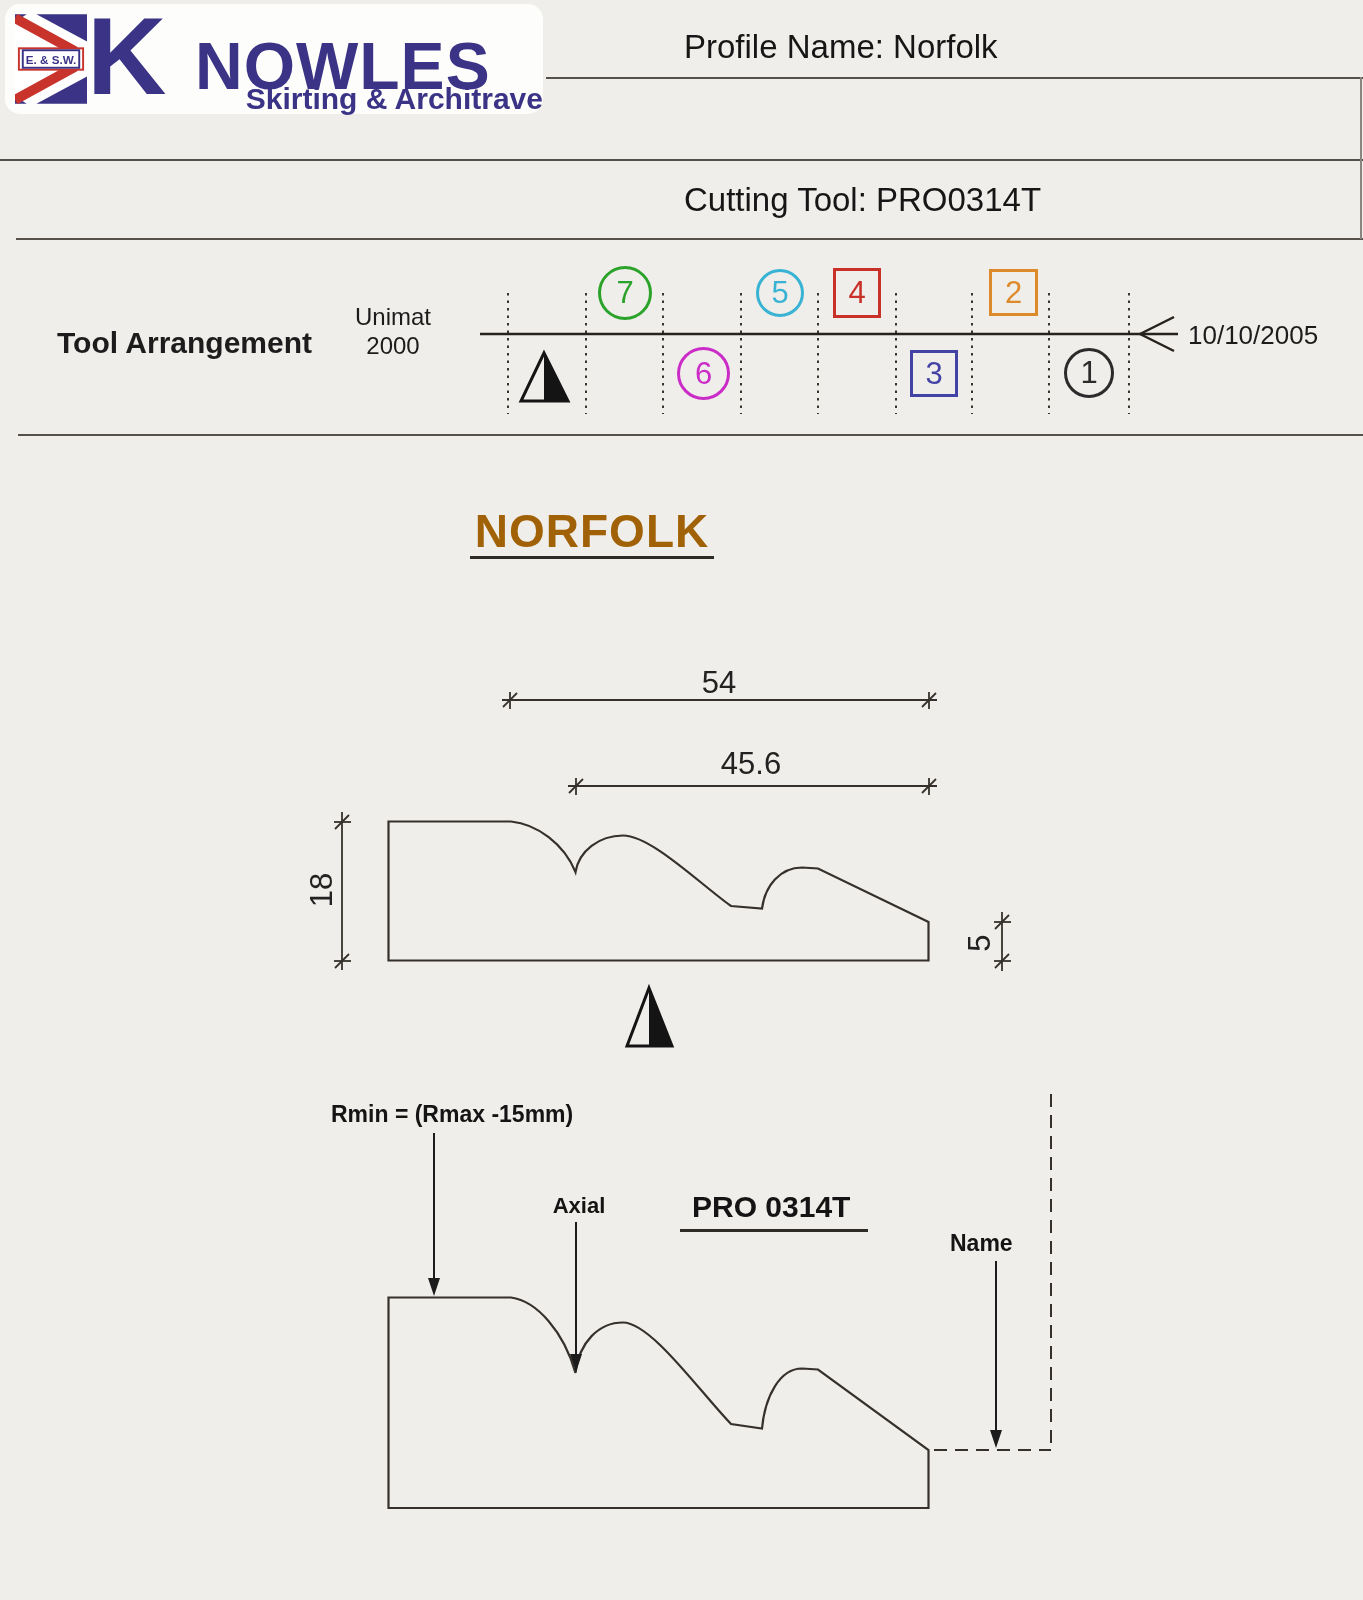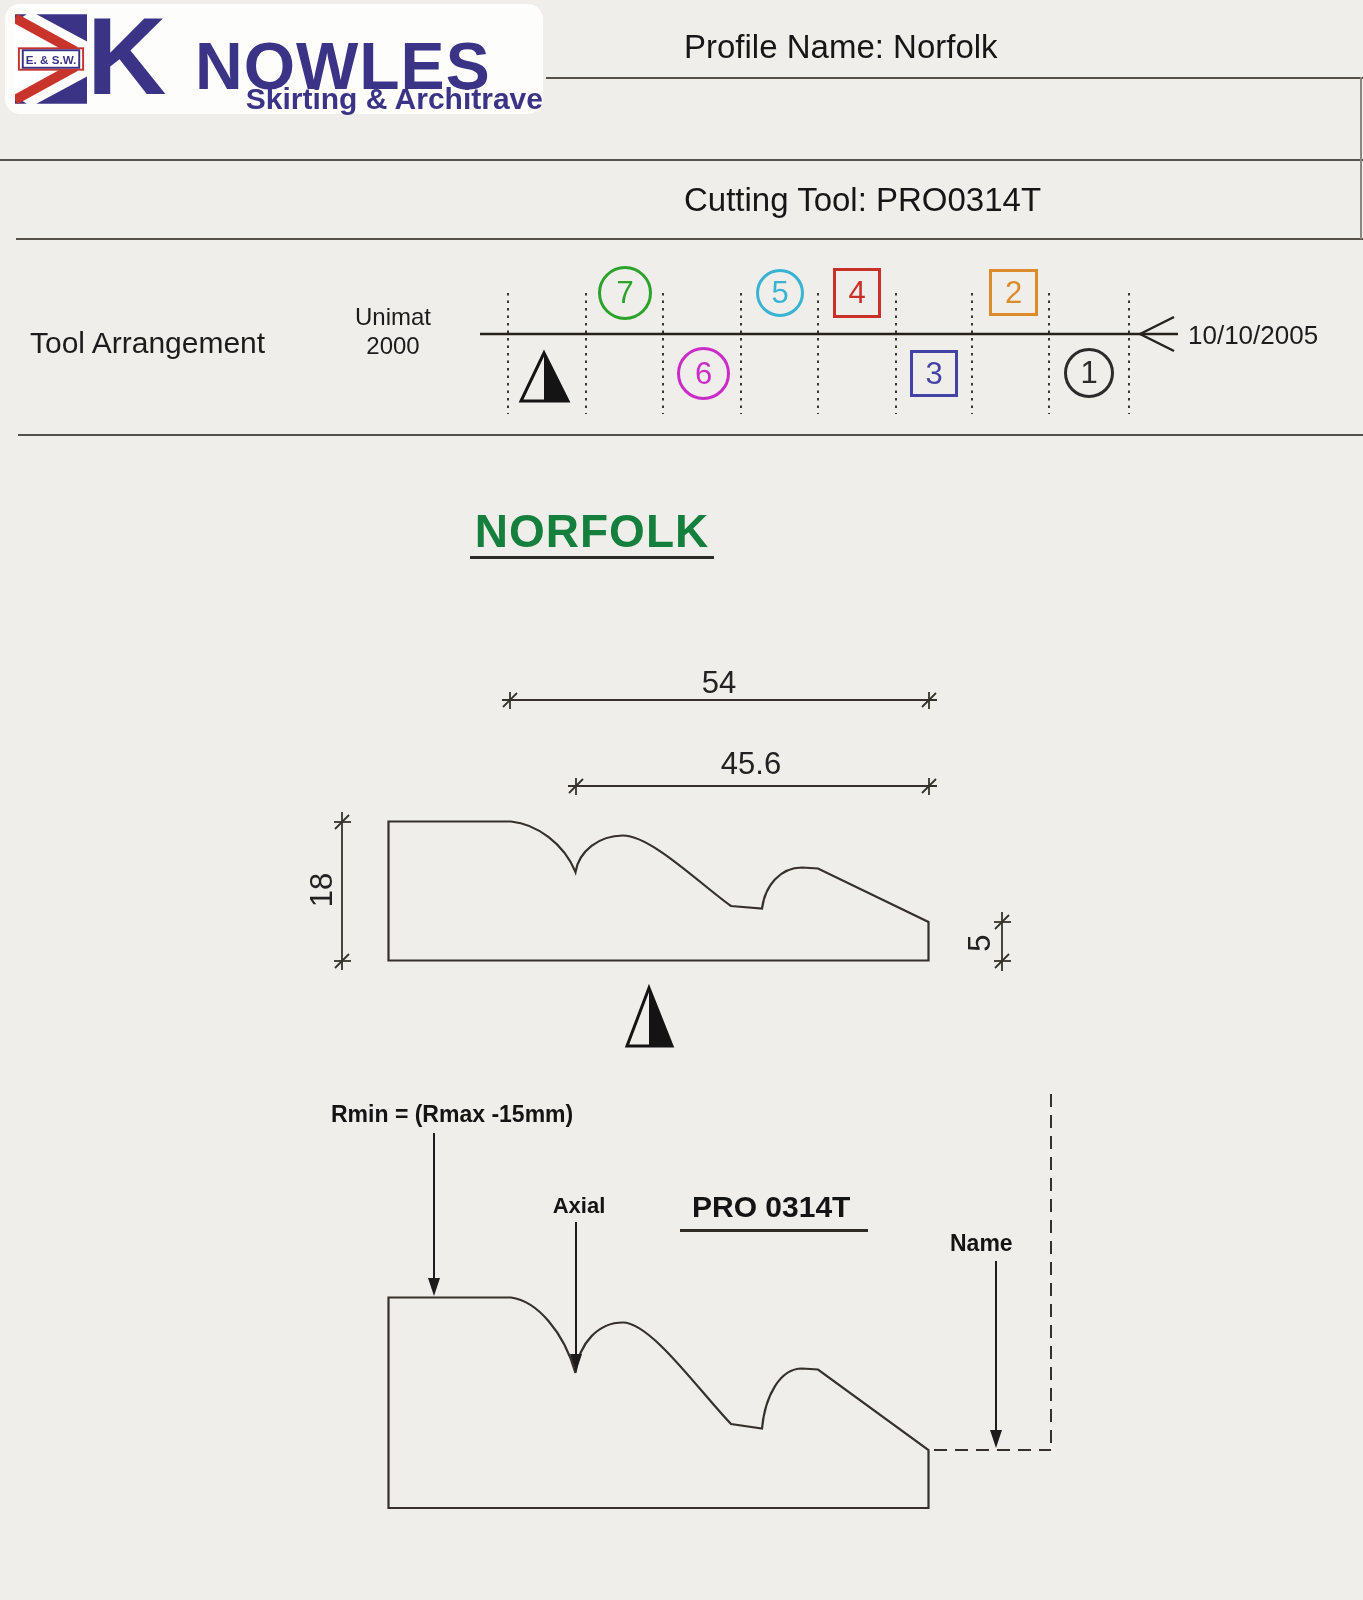--- a/index.html
+++ b/index.html
@@ -13,29 +13,29 @@
   .hline{position:absolute;background:#55504a;height:2px;}
   .vline{position:absolute;background:#8a857f;width:2px;}
   
   .logo-box{position:absolute;left:5px;top:4px;width:538px;height:110px;background:#fdfdfc;border-radius:15px;}
   .logo-k{position:absolute;left:82px;top:-12px;font-size:110px;font-weight:bold;color:#3b3486;letter-spacing:-4px;}
   .logo-rest{position:absolute;left:190px;top:24px;font-size:66px;font-weight:bold;color:#3b3486;letter-spacing:1px;}
   .logo-tag{position:absolute;left:240px;top:78px;width:298px;text-align:right;font-size:30px;font-weight:bold;color:#3b3486;}
   
   .hrow{position:absolute;left:684px;font-size:33px;color:#161616;text-align:center;}
   
-  .band-label{position:absolute;left:30px;top:326px;font-size:30px;}
+  .band-label{position:absolute;left:57px;top:326px;font-size:30px;font-weight:bold;}
   .machine{position:absolute;left:340px;width:106px;text-align:center;font-size:24px;}
   .date{position:absolute;left:1188px;top:320px;font-size:26px;}
   .marker{position:absolute;display:flex;align-items:center;justify-content:center;
           font-size:31px;background:transparent;box-sizing:border-box;}
   .marker.circle{border-radius:50%;}
   
   .title{position:absolute;left:470px;top:504px;width:244px;text-align:center;
-         font-size:46px;font-weight:bold;letter-spacing:1px;color:#15803d;}
+         font-size:46px;font-weight:bold;letter-spacing:1px;color:#a16207;}
   .title-underline{position:absolute;left:470px;top:556px;width:244px;height:3px;background:#2e2a26;}
   .dim{position:absolute;font-size:31px;text-align:center;color:#222;}
   .rot{transform:rotate(-90deg);}
   .ann{position:absolute;font-weight:bold;color:#141414;}
   .tool-underline{position:absolute;left:680px;top:1229px;width:188px;height:3px;background:#2e2a26;}
   svg.overlay{position:absolute;left:0;top:0;pointer-events:none;}
 </style>
 </head>
 <body>
 

